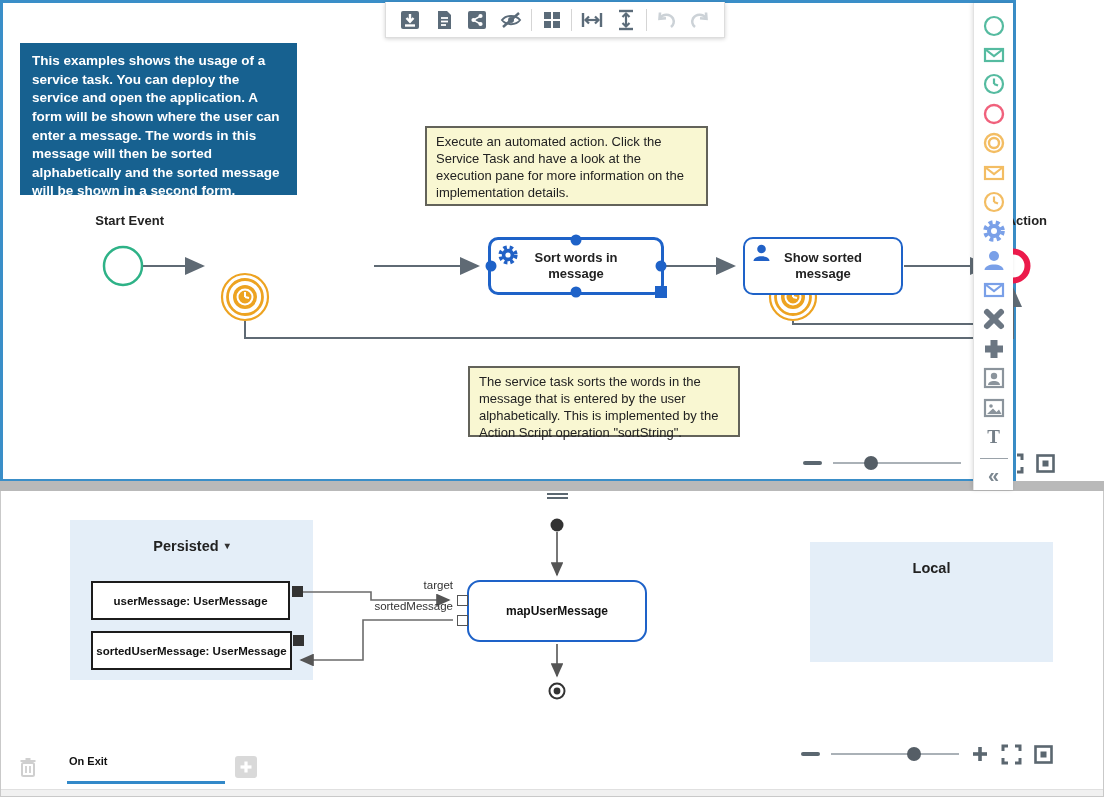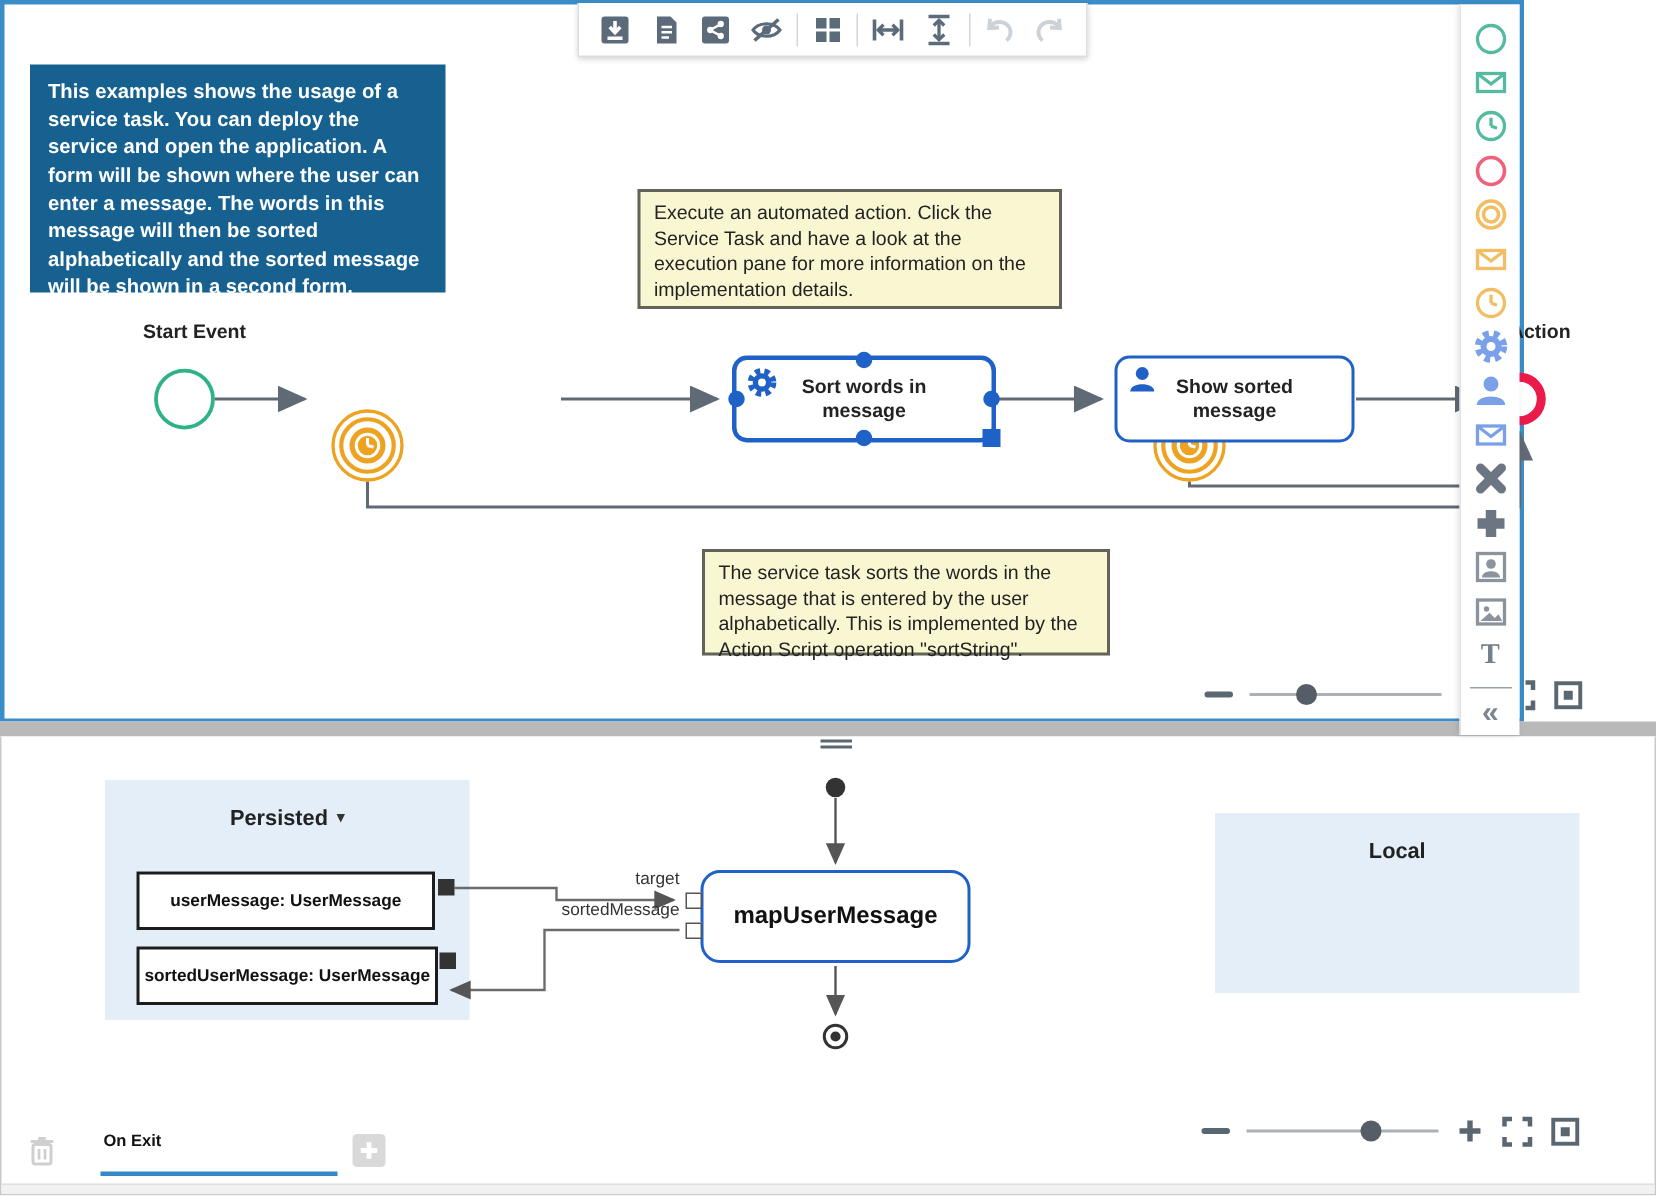--- a/index.html
+++ b/index.html
@@ -72,21 +72,21 @@
   .panel-persisted { left:69px; top:29px; width:243px; height:160px; }
   .panel-local { left:809px; top:29px; width:243px; height:120px;margin-top:22px; }
   .panel-title { position:absolute; left:0; right:0; top:18px; text-align:center;
     font-weight:bold; font-size:14.5px; color:#222; cursor:pointer; }
   .caret { font-size:10px; color:#333; margin-left:6px; vertical-align:2px; }
   .var-box { position:absolute; width:199px; height:39px; background:#fff; border:2px solid #1c1c1c;
     display:flex; align-items:center; justify-content:center; font-weight:bold; font-size:11.5px; color:#111; }
   .var-handle { position:absolute; width:11px; height:11px; background:#333; }
   .mapper-node { position:absolute; left:466px; top:89px; width:180px; height:62px; background:#fff;
     border:2px solid #1e62c8; border-radius:13px; display:flex; align-items:center; justify-content:center;
-    font-weight:bold; font-size:16px; color:#111; }
+    font-weight:bold; font-size:12px; color:#111; }
   .port { position:absolute; width:11px; height:11px; background:#fff; border:1.5px solid #555; }
   .map-svg { position:absolute; left:0; top:0; pointer-events:none; }
 
   
   .footer-tabbar { position:absolute; left:0; bottom:7px; height:44px; width:420px; display:flex; align-items:center; }
   .trash-btn { margin-left:16px; width:22px; height:22px; cursor:pointer; }
   .tab { position:relative; margin-left:28px; width:158px; height:34px; cursor:pointer; }
   .tab-label { position:absolute; left:2px; top:5px; font-weight:bold; font-size:11px; color:#111; }
   .tab-underline { position:absolute; left:0; bottom:0; width:158px; height:3px; background:#3389c9; }
   .add-tab-btn { margin-left:10px; width:22px; height:22px; background:#d9d9d9; border-radius:3px;

